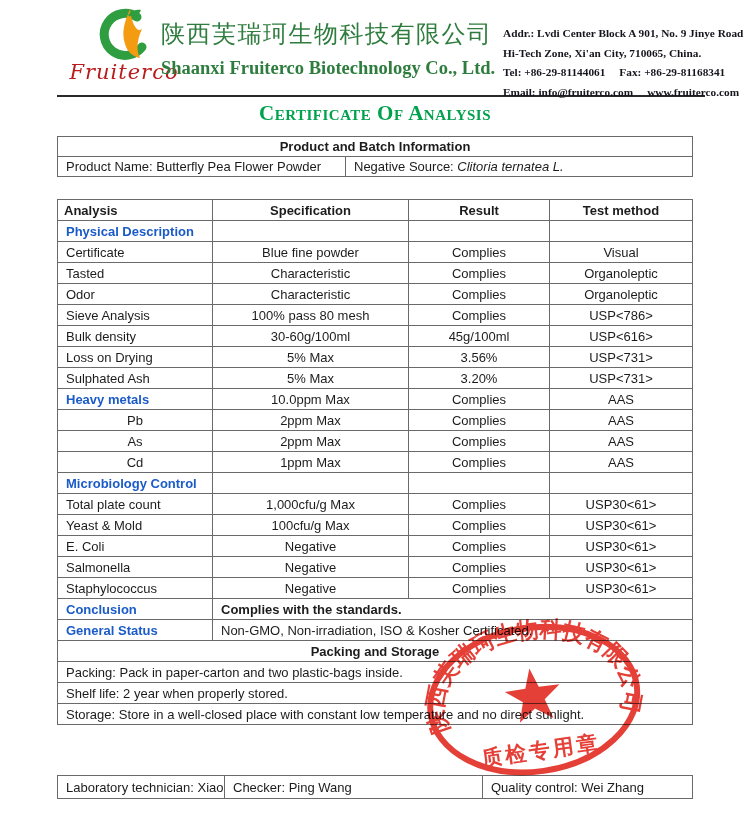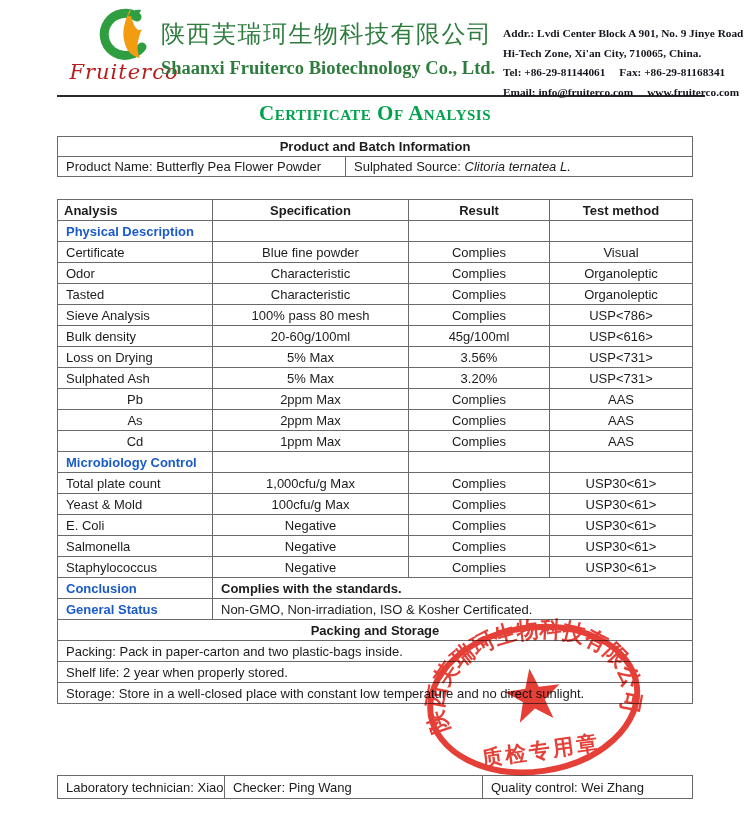--- a/index.html
+++ b/index.html
@@ -88,21 +88,21 @@
     <colgroup>
         <col style="width:288px">
         <col style="width:347px">
       </colgroup>
     <tbody>
         <tr>
       <td class="ph" colspan="2">Product and Batch Information</td>
     </tr>
     <tr>
       <td>Product Name: Butterfly Pea Flower Powder</td>
-      <td><span>Sulphated Source: </span><span class="italic">Clitoria ternatea L.</span></td>
+      <td><span>Negative Source: </span><span class="italic">Clitoria ternatea L.</span></td>
     </tr>
   </tbody>
     </table>
 
   <table class="an-table">
     <colgroup>
         <col style="width:155px">
         <col style="width:196px">
         <col style="width:141px">
         <col style="width:143px">
@@ -122,54 +122,60 @@
           <td class="cell val-cell"></td>
           <td class="cell val-cell"></td>
         </tr>
         <tr>
           <td class="cell name-cell">Certificate</td>
           <td class="cell val-cell">Blue fine powder</td>
           <td class="cell val-cell">Complies</td>
           <td class="cell val-cell">Visual</td>
         </tr>
         <tr>
+          <td class="cell name-cell">Tasted</td>
+          <td class="cell val-cell">Characteristic</td>
+          <td class="cell val-cell">Complies</td>
+          <td class="cell val-cell">Organoleptic</td>
+        </tr>
+        <tr>
           <td class="cell name-cell">Odor</td>
           <td class="cell val-cell">Characteristic</td>
           <td class="cell val-cell">Complies</td>
           <td class="cell val-cell">Organoleptic</td>
         </tr>
         <tr>
-          <td class="cell name-cell">Tasted</td>
-          <td class="cell val-cell">Characteristic</td>
-          <td class="cell val-cell">Complies</td>
-          <td class="cell val-cell">Organoleptic</td>
-        </tr>
-        <tr>
           <td class="cell name-cell">Sieve Analysis</td>
           <td class="cell val-cell">100% pass 80 mesh</td>
           <td class="cell val-cell">Complies</td>
           <td class="cell val-cell">USP&lt;786&gt;</td>
         </tr>
         <tr>
           <td class="cell name-cell">Bulk density</td>
-          <td class="cell val-cell">20-60g/100ml</td>
+          <td class="cell val-cell">30-60g/100ml</td>
           <td class="cell val-cell">45g/100ml</td>
           <td class="cell val-cell">USP&lt;616&gt;</td>
         </tr>
         <tr>
           <td class="cell name-cell">Loss on Drying</td>
           <td class="cell val-cell">5% Max</td>
           <td class="cell val-cell">3.56%</td>
           <td class="cell val-cell">USP&lt;731&gt;</td>
         </tr>
         <tr>
           <td class="cell name-cell">Sulphated Ash</td>
           <td class="cell val-cell">5% Max</td>
           <td class="cell val-cell">3.20%</td>
           <td class="cell val-cell">USP&lt;731&gt;</td>
+        </tr>
+        <tr>
+          <td class="cell name-cell section-label">Heavy metals</td>
+          <td class="cell val-cell">10.0ppm Max</td>
+          <td class="cell val-cell">Complies</td>
+          <td class="cell val-cell">AAS</td>
         </tr>
         <tr>
           <td class="cell name-cell center-name">Pb</td>
           <td class="cell val-cell">2ppm Max</td>
           <td class="cell val-cell">Complies</td>
           <td class="cell val-cell">AAS</td>
         </tr>
         <tr>
           <td class="cell name-cell center-name">As</td>
           <td class="cell val-cell">2ppm Max</td>

